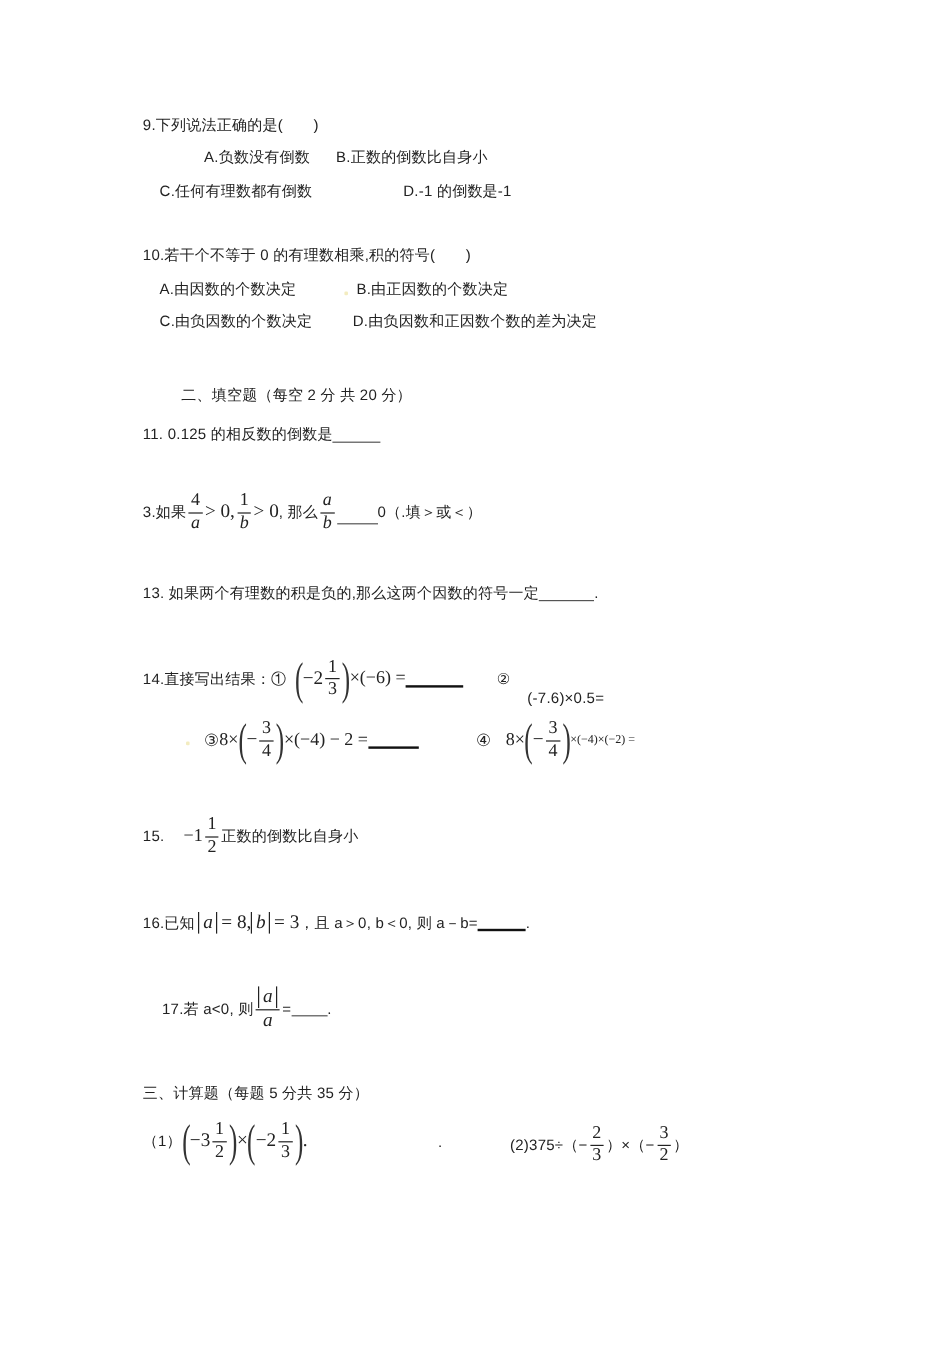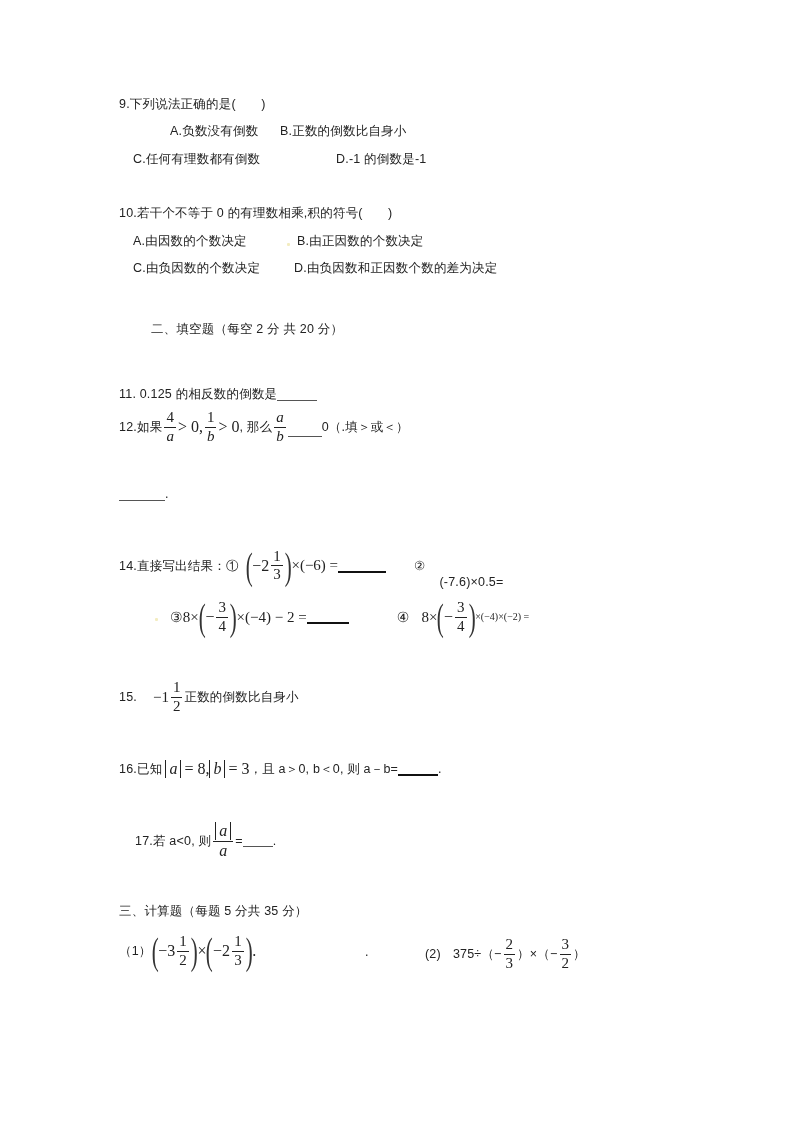--- a/index.html
+++ b/index.html
@@ -34,47 +34,48 @@
 
 <div class="abs cjk" style="left:119px;top:207px;">10.若干个不等于 0 的有理数相乘,积的符号(　　)</div>
 <div class="abs cjk" style="left:133px;top:235px;">A.由因数的个数决定</div>
 <div class="dot-artifact" style="left:287px;top:243px;"></div>
 <div class="abs cjk" style="left:297px;top:235px;">B.由正因数的个数决定</div>
 <div class="abs cjk" style="left:133px;top:262px;text-align:center;">C.由负因数的个数决定</div>
 <div class="abs cjk" style="left:294px;top:262px;">D.由负因数和正因数个数的差为决定</div>
 
 <div class="abs cjk" style="left:119px;top:323px;margin-left:32px;">二、填空题（每空 2 分 共 20 分）</div>
 
-<div class="abs row cjk" style="left:119px;top:356px;margin-top:32px;">
+<div class="abs row cjk" style="left:119px;top:356px;">
   <span>11.  0.125 的相反数的倒数是</span>
   <span class="blank-thin" style="width:40px;"></span>
 </div>
 
 <div class="abs row" style="left:119px;top:410px;">
-  <span class="cjk">12.如果</span>
+  <span class="cjk">3.如果</span>
   <span class="frac">
     <span class="num">4</span>
     <span class="den mi">a</span>
   </span>
   <span class="math">&gt; 0,</span>
   <span class="frac">
     <span class="num">1</span>
     <span class="den mi">b</span>
   </span>
   <span class="math">&gt; 0</span>
   <span class="cjk">, 那么</span>
   <span class="frac">
     <span class="num mi">a</span>
     <span class="den mi">b</span>
   </span>
   <span class="blank-thin" style="width:34px;margin-top:6px;"></span>
   <span class="cjk">0（.填＞或＜）</span>
 </div>
 
 <div class="abs row cjk" style="left:119px;top:488px;">
+  <span>13.  如果两个有理数的积是负的,那么这两个因数的符号一定</span>
   <span class="blank-thin" style="width:46px;"></span>
   <span>.</span>
 </div>
 
 <div class="abs row" style="left:119px;top:543px;text-align:right;">
   <span class="cjk">14.直接写出结果：①</span>
   <span class="paren" style="margin-left:4px;">(</span>
   <span class="math">−2</span>
   <span class="frac">
     <span class="num">1</span>
@@ -162,21 +163,21 @@
     <span class="num">1</span>
     <span class="den">3</span>
   </span>
   <span class="paren">)</span>
   <span class="math">.</span>
 </div>
 <div class="abs cjk" style="left:365px;top:946px;">.</div>
 
 <div class="abs row" style="left:425px;top:937px;">
   <span class="cjk">(2)</span>
-  <span class="cjk" style="margin-left:12px;">375÷（−</span>
+  <span class="cjk" style="">375÷（−</span>
   <span class="frac">
     <span class="num">2</span>
     <span class="den">3</span>
   </span>
   <span class="cjk">）×（−</span>
   <span class="frac">
     <span class="num">3</span>
     <span class="den">2</span>
   </span>
   <span class="cjk">）</span>

